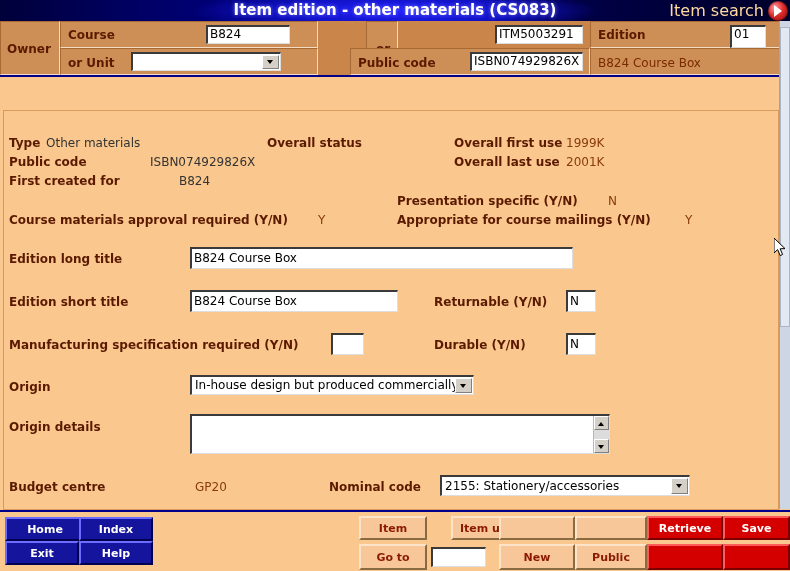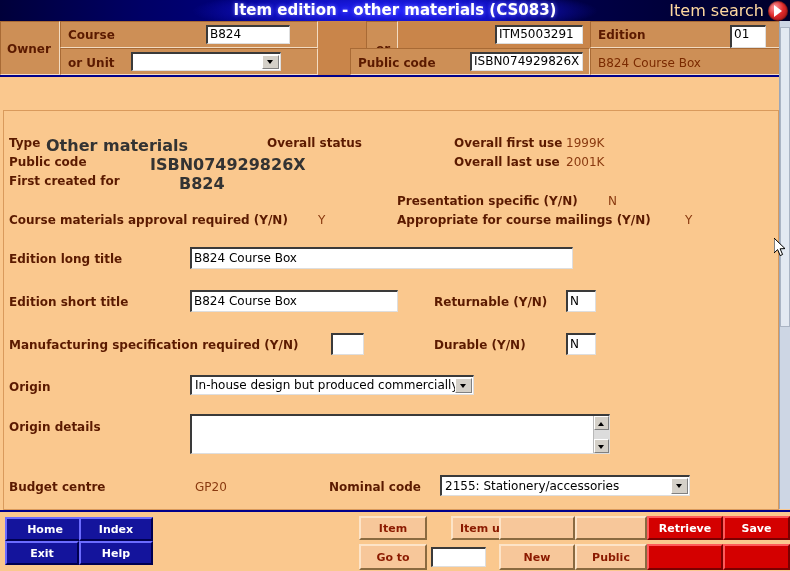--- a/index.html
+++ b/index.html
@@ -92,21 +92,21 @@
   .tab.active{background:#fcd0a0;border:1px solid #e0ab72;border-bottom:none;}
   .tab.inactive{background:#dfa776;border:1px solid #c08a54;border-bottom:none;color:#2a1a5e;}
 
   
   .panel{
     position:absolute;left:3px;top:110px;width:776px;height:400px;
     background:#fac88e;border:1px solid #d99a5c;box-sizing:border-box;
   }
   .lbl{position:absolute;color:#5b1a00;font-weight:bold;font-size:12px;white-space:nowrap;}
   .val{position:absolute;color:#8a3a10;font-size:12px;white-space:nowrap;}
-  .val-dark{position:absolute;color:#333333;font-size:16px;white-space:nowrap;font-weight:bold;}
+  .val-dark{position:absolute;color:#333333;font-size:12px;white-space:nowrap;}
 
   .ta{
     position:absolute;background:#ffffff;box-sizing:border-box;
     border-top:2px solid #3a3a3a;border-left:2px solid #3a3a3a;
     border-right:1px solid #dedede;border-bottom:1px solid #dedede;
   }
   .ta .vsb{
     position:absolute;right:0;top:0;bottom:0;width:15px;background:#dcdcdc;
     border-left:1px solid #b8b8b8;
   }

